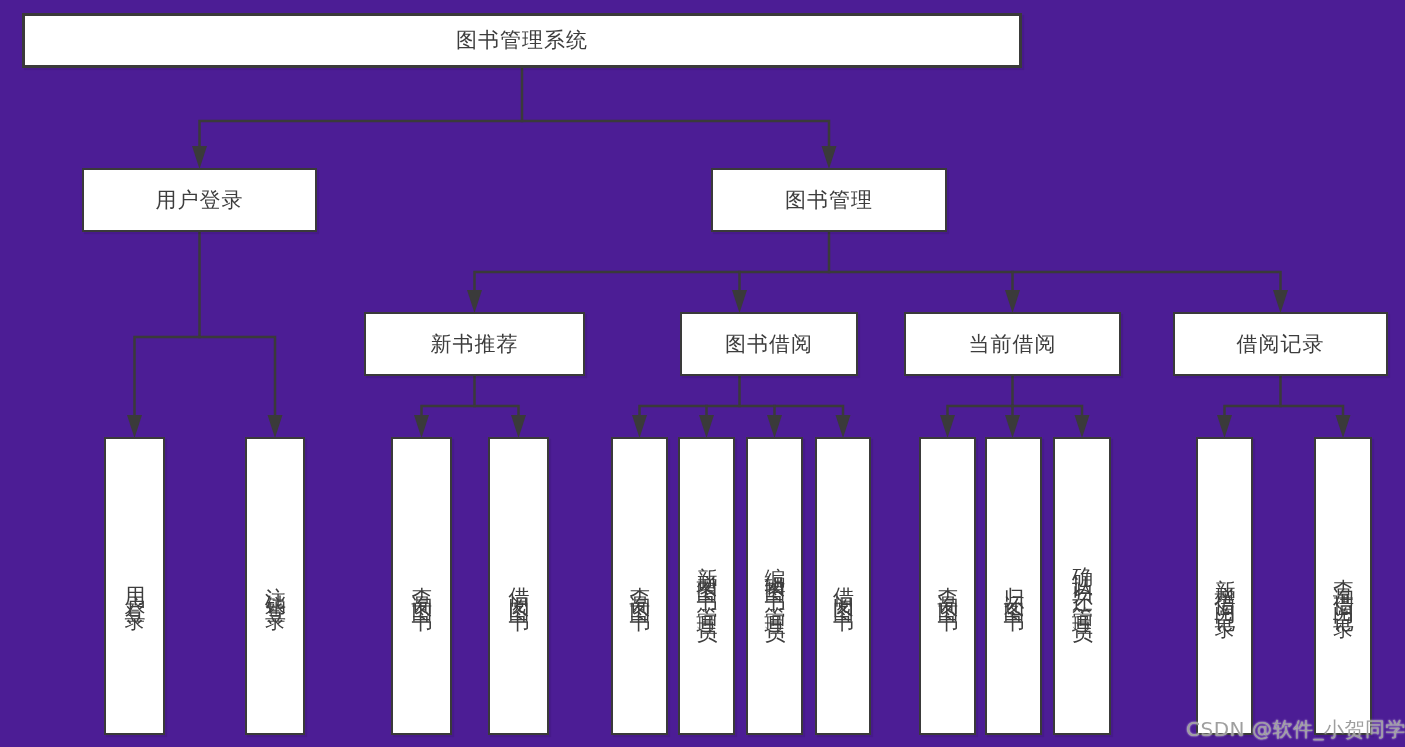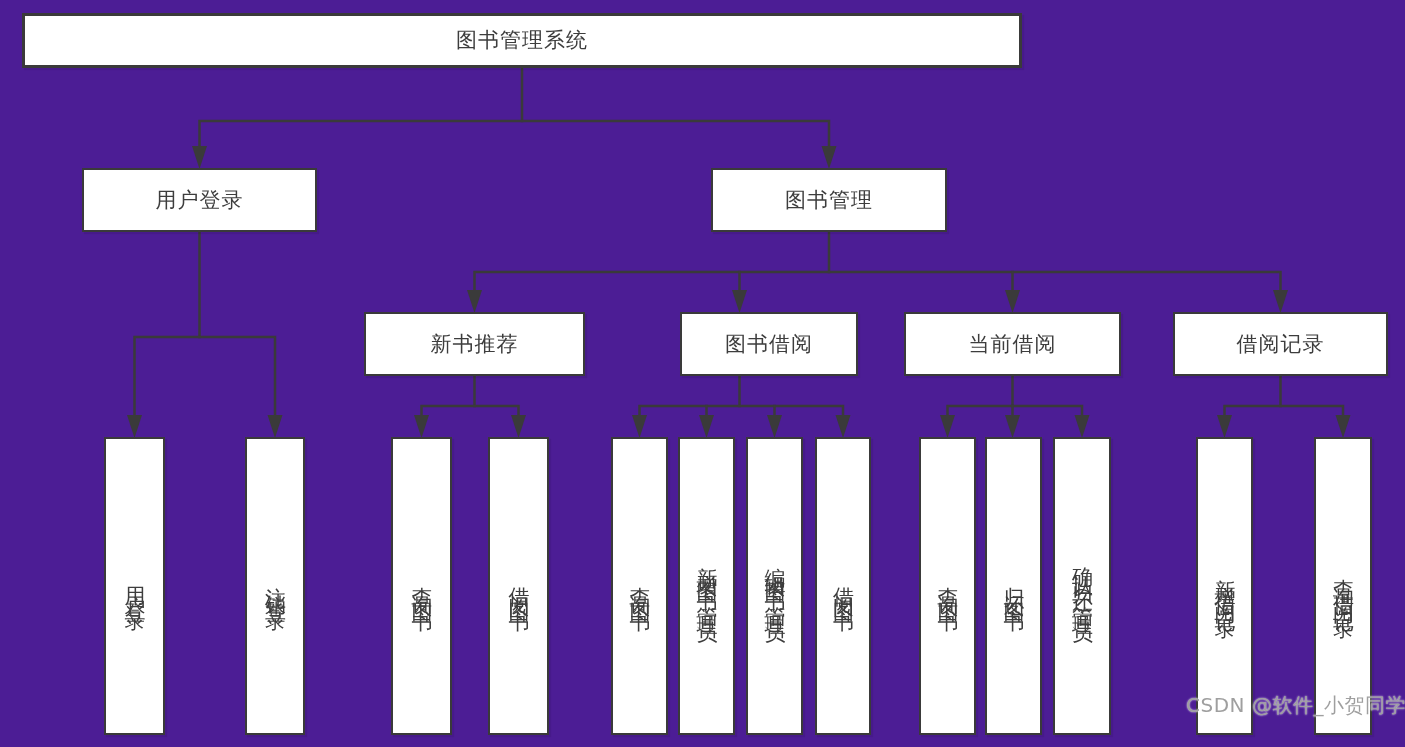--- a/index.html
+++ b/index.html
@@ -45,21 +45,21 @@
     letter-spacing: 1px;
   }
   .node.v {
     writing-mode: vertical-rl;
     text-orientation: mixed;
     letter-spacing: 8px;
   }
   .watermark {
     position: absolute;
     left: 1186px;
-    top: 692px;
+    top: 716px;
     font-size: 20px;
     color: #9f9f9f;
     letter-spacing: 0.5px;
     z-index: 5;
     text-shadow: 0 0 2px #ffffff;
     white-space: nowrap;
   }
 </style>
 </head>
 <body>

